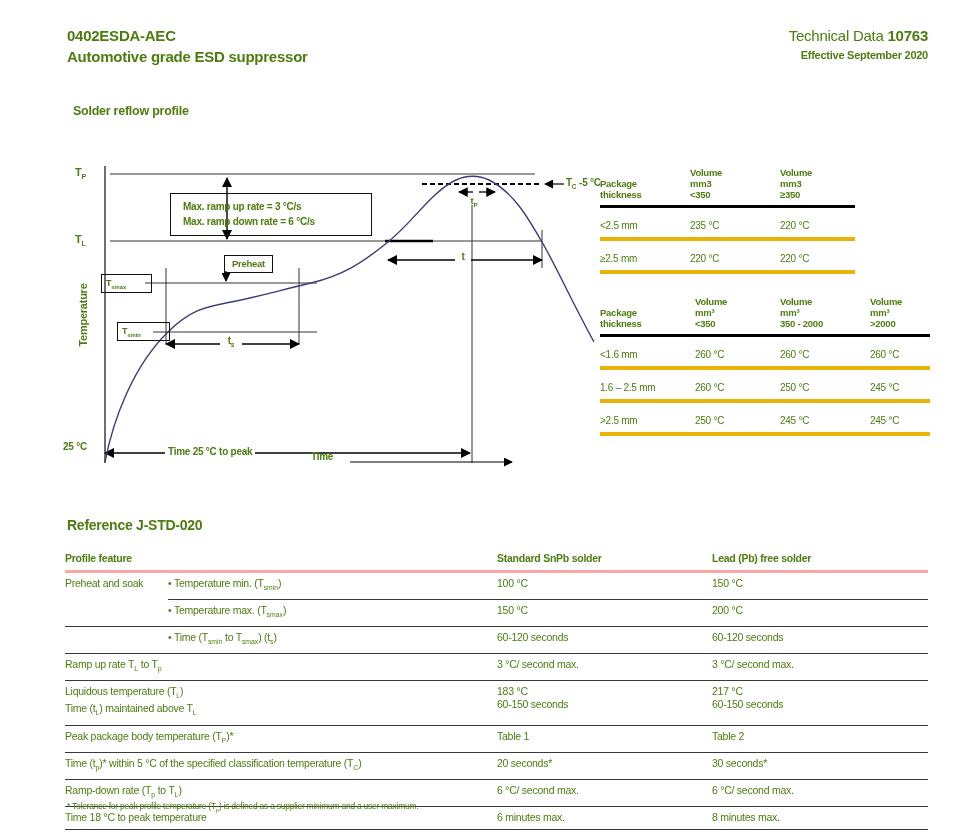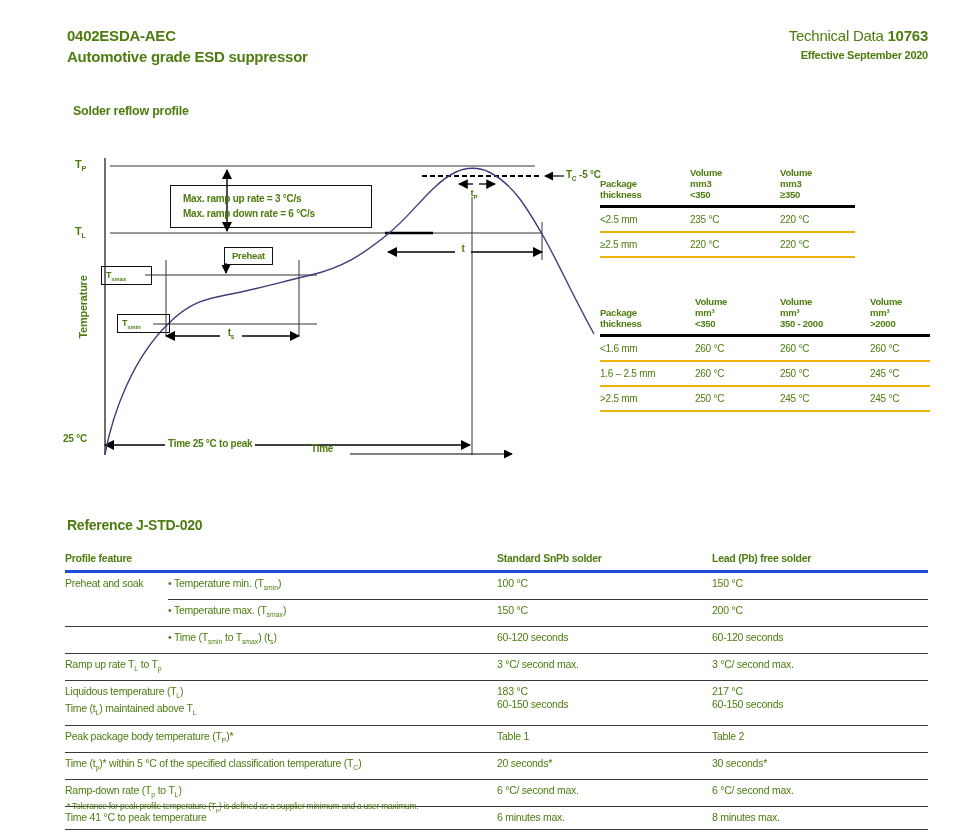--- a/index.html
+++ b/index.html
@@ -13,21 +13,21 @@
 
   
   .prod-title   { left:67px; top:27px;  font-size:15px; font-weight:bold; }
   .prod-sub     { left:67px; top:48px;  font-size:15px; font-weight:bold; }
   .doc-line     { right:33px; top:27px; font-size:15px; text-align:right;margin-left:31px; }
   .doc-line b   { font-weight:bold; }
   .effective    { right:33px; top:49px; font-size:11px; font-weight:bold; text-align:center; }
   .section-title{ left:67px; top:104px; font-size:12.5px; font-weight:bold;margin-left:6px; }
 
   
-  .diagram { left:65px; top:144px; width:535px; height:330px; }
+  .diagram { left:65px; top:152px; width:535px; height:330px; }
   .diagram svg { position:absolute; left:0; top:0; }
   .dlabel { position:absolute; font-size:10px; font-weight:bold; white-space:nowrap; }
   .boxed  { border:1.2px solid #111; background:transparent;margin-left:20px; }
   .ramp-box { left:105px; top:41px; width:200px; height:41px; border:1.5px solid #111; }
   .ramp-box div { padding-left:12px; font-size:10px; font-weight:bold; line-height:15px; }
   .ramp-box div:first-child { padding-top:5px; }
   .preheat-box { left:139px; top:103px; width:47px; height:16px; font-size:9.5px; font-weight:bold;
                  line-height:16px; text-align:center; }
   .tsmax-box { left:36px; top:122px; width:45px; height:17px; font-size:9px; font-weight:bold;
                line-height:17px; padding-left:4px; border:1px solid #111; }
@@ -36,32 +36,32 @@
   .temp-axis { left:12px; top:218px; width:110px; text-align:center;
                transform:rotate(-90deg); transform-origin:0 0; font-size:11px; font-weight:bold; }
   .wbg { background:#fff; padding:0 3px; }
 
   
   .stable { position:absolute; }
   .stable .stitle { font-size:11px; font-weight:bold; margin-bottom:7px; white-space:nowrap; }
   .sgrid { display:grid; }
   .sgrid .hcell { font-size:9.5px; font-weight:bold; line-height:1.18; align-self:end;
                   border-bottom:3px solid #000; padding-bottom:4px; }
-  .sgrid .bcell { font-size:10px; padding:6px 0 6px 0; border-bottom:2px solid #eab308; }
+  .sgrid .bcell { font-size:10px; padding:12px 0 6px 0; border-bottom:4px solid #eab308; }
   .t1 { left:600px; top:167px; width:255px; }
   .t1 .sgrid { grid-template-columns:90px 90px 75px; }
   .t2 { left:600px; top:296px; width:330px; }
   .t2 .sgrid { grid-template-columns:95px 85px 90px 60px; }
 
   
   .ref-title { left:67px; top:517px; font-size:14px; font-weight:bold; }
   .rtable { left:65px; top:548px; width:863px; font-size:10.5px; }
   .rrow  { display:grid; grid-template-columns:103px 329px 215px 216px; }
   .rrow > div { padding:4px 2px 5px 0; border-bottom:1px solid #3a3a3a; line-height:13px; }
-  .rhead > div { font-weight:bold; border-bottom:3px solid #1d4ed8; }
+  .rhead > div { font-weight:bold; border-bottom:3px solid #fca5a5; }
   .span2 { grid-column:1 / 3; }
   .nb { border-bottom:none !important; }
   .footnote { left:67px; top:801px; font-size:8.5px; }
 </style>
 </head>
 <body>
 
 <div class="page">
 
   <div class="abs prod-title">0402ESDA-AEC</div>
@@ -226,21 +226,21 @@
       <div>30 seconds*</div>
     </div>
 
     <div class="rrow">
       <div class="span2">Ramp-down rate (T<sub>p</sub> to T<sub>L</sub>)</div>
       <div>6 °C/ second max.</div>
       <div>6 °C/ second max.</div>
     </div>
 
     <div class="rrow">
-      <div class="span2">Time 41 °C to peak temperature</div>
+      <div class="span2">Time 18 °C to peak temperature</div>
       <div>6 minutes max.</div>
       <div>8 minutes max.</div>
     </div>
   </div>
 
   <div class="abs footnote">* Tolerance for peak profile temperature (T<sub>p</sub>) is defined as a supplier minimum and a user maximum.</div>
 
 </div>
 
 </body></html>

